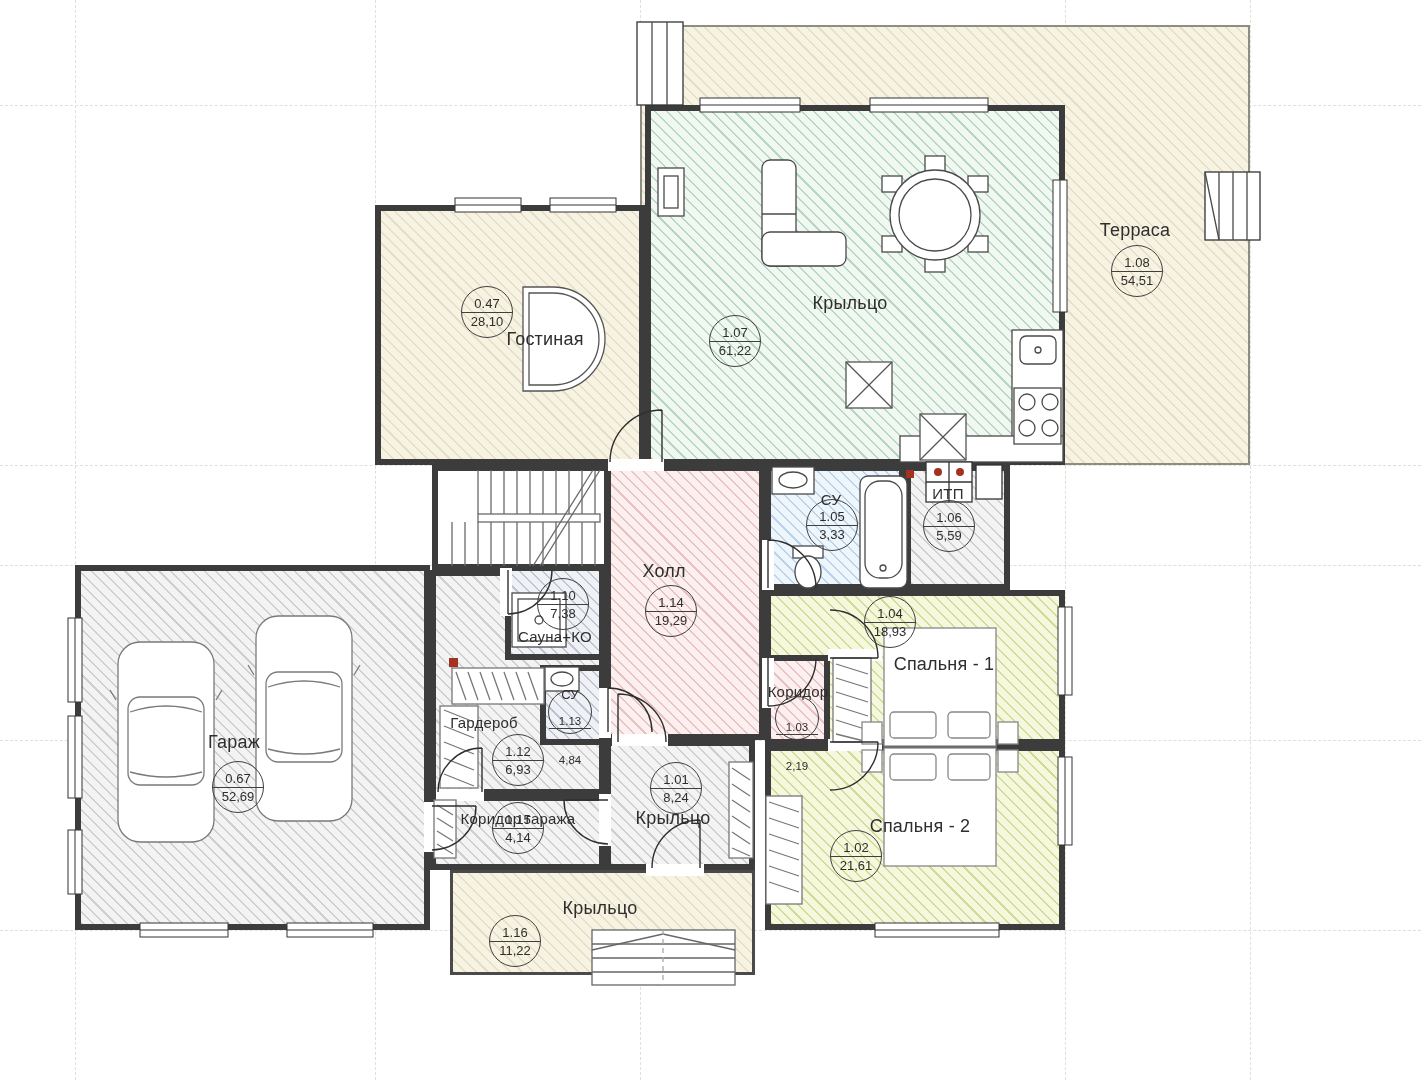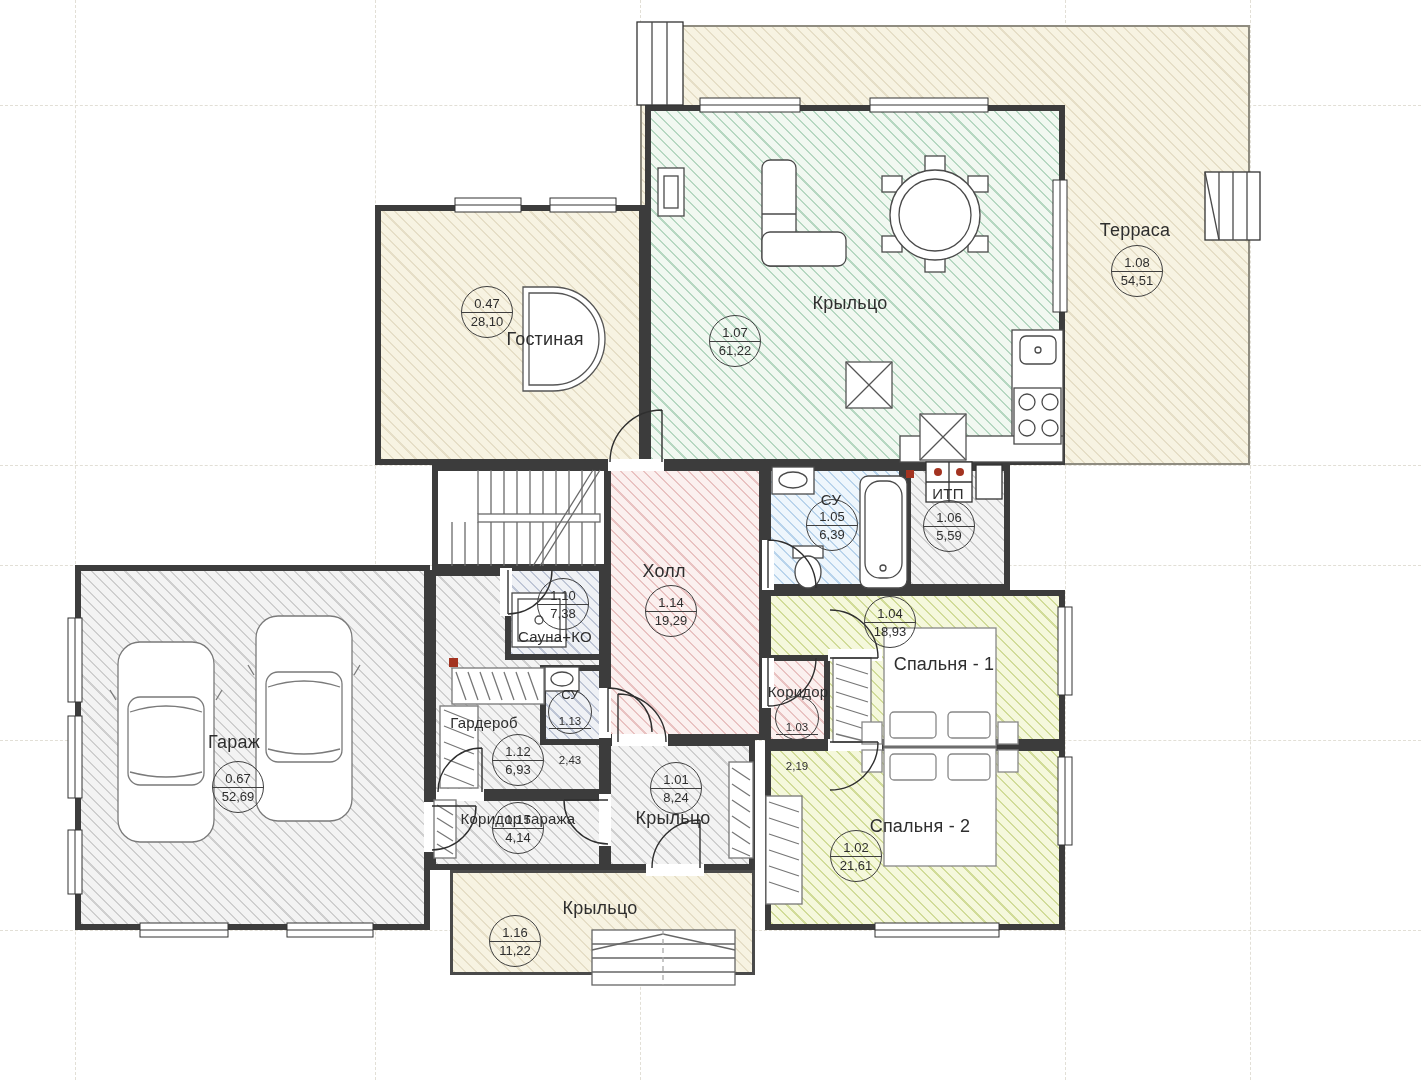--- a/index.html
+++ b/index.html
@@ -334,21 +334,21 @@
 
   <div class="rlabel" style="left:545px;top:339px">Гостиная</div>
   <div class="stamp" style="left:487px;top:312px">
     <div class="n">0.47</div>
       <div class="a">28,10</div>
     </div>
 
   <div class="rlabel fs15" style="left:831px;top:499px">СУ</div>
   <div class="stamp" style="left:832px;top:525px">
     <div class="n">1.05</div>
-      <div class="a">6,39</div>
+      <div class="a">3,33</div>
     </div>
 
   <div class="rlabel fs15" style="left:948px;top:493px">ИТП</div>
   <div class="stamp" style="left:949px;top:526px">
     <div class="n">1.06</div>
       <div class="a">5,59</div>
     </div>
 
   <div class="rlabel" style="left:664px;top:571px">Холл</div>
   <div class="stamp" style="left:671px;top:611px">
@@ -370,21 +370,21 @@
 
   <div class="rlabel fs15" style="left:484px;top:722px">Гардероб</div>
   <div class="stamp" style="left:518px;top:760px">
     <div class="n">1.12</div>
       <div class="a">6,93</div>
     </div>
 
   <div class="rlabel fs13" style="left:570px;top:694px">СУ</div>
   <div class="stamp sm" style="left:570px;top:712px">
     <div class="n">1.13</div>
-      <div class="a">2,43</div>
+      <div class="a">4,84</div>
     </div>
 
   <div class="rlabel fs15" style="left:798px;top:691px">Коридор</div>
   <div class="stamp sm" style="left:797px;top:718px">
     <div class="n">1.03</div>
       <div class="a">2,19</div>
     </div>
 
   <div class="rlabel" style="left:944px;top:664px">Спальня - 1</div>
   <div class="stamp" style="left:890px;top:622px">

